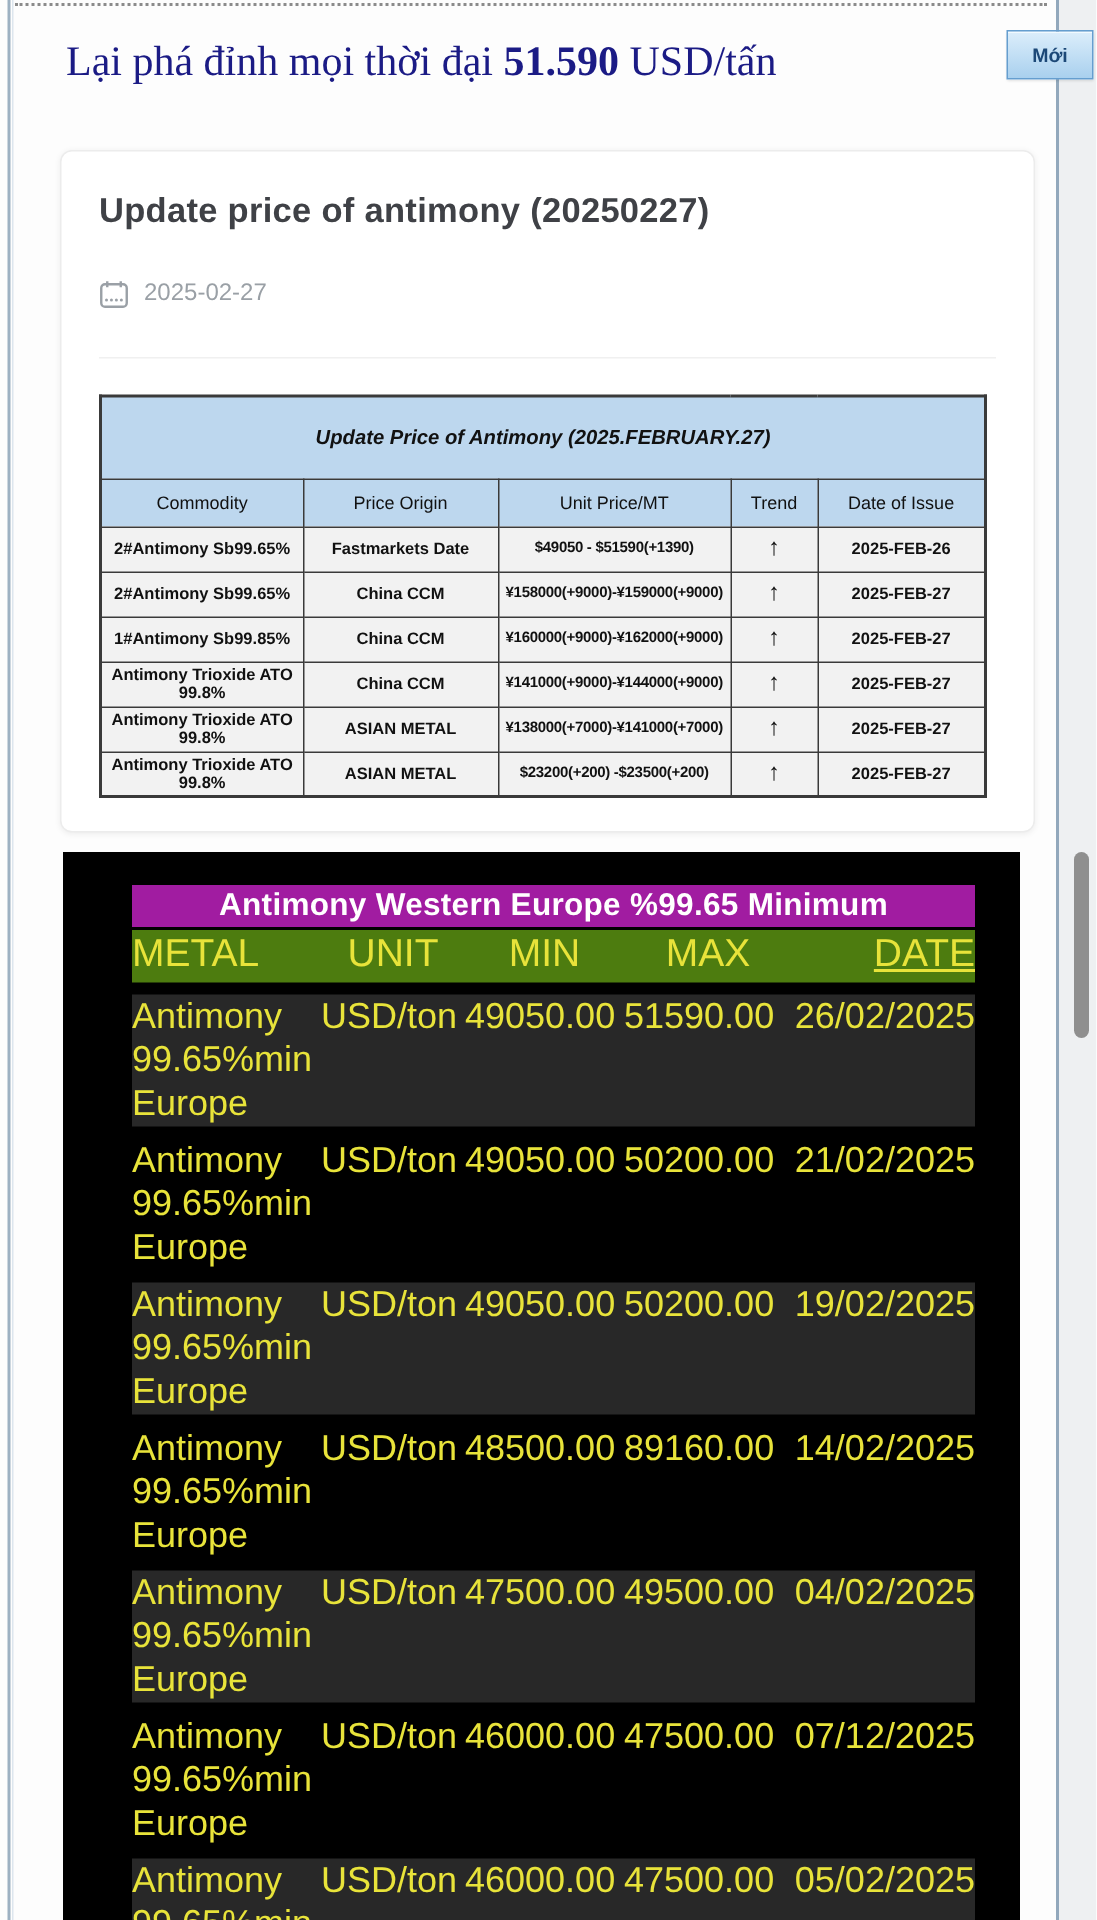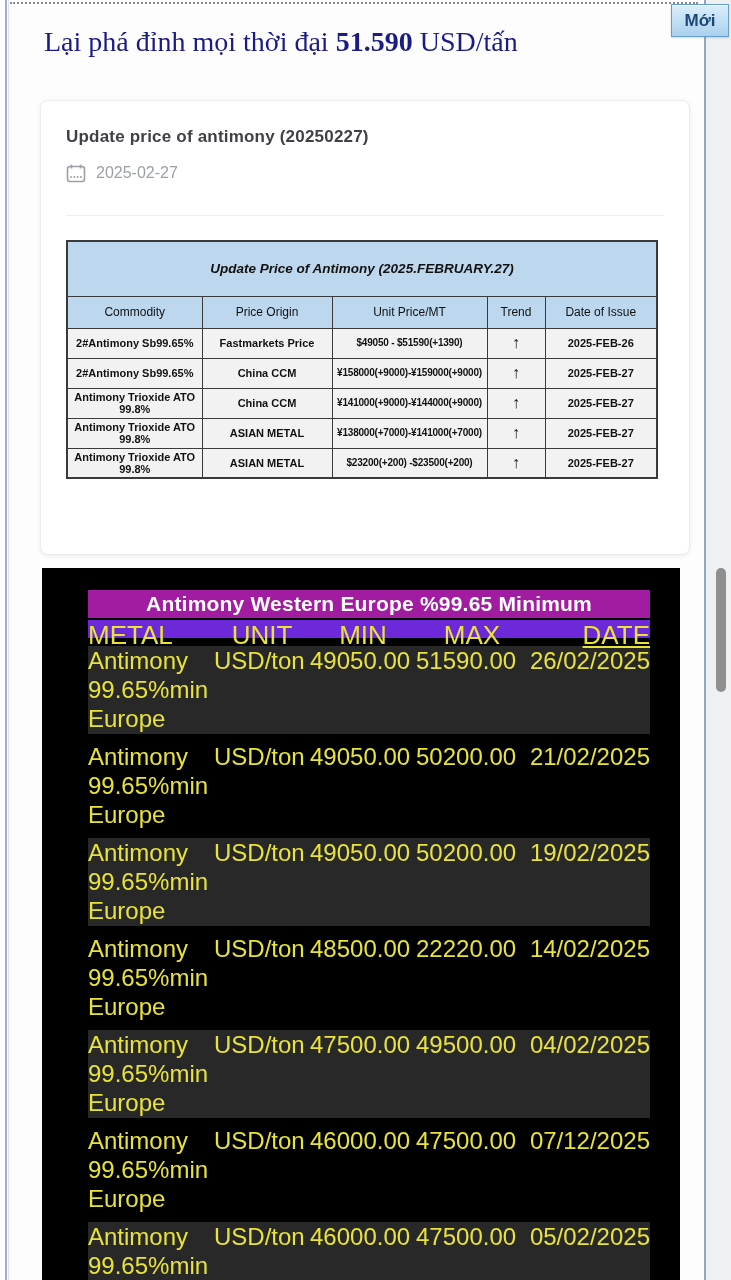--- a/index.html
+++ b/index.html
@@ -15,32 +15,32 @@
   .top-dotted { position:absolute; left:10px; top:2px; width:688px; border-top:2px dotted #8b8b8b; }
 
   
   .scroll-thumb { position:absolute; left:716px; top:568px; width:10px; height:124px;
                   background:#8f8f8f; border-radius:5px; }
 
   
   .page-title { position:absolute; left:44px; top:26px; width:620px;
                 font-family:"Liberation Serif", serif; font-size:28px; color:#1b1b85; }
   .page-title b { font-weight:bold; }
-  .new-badge { position:absolute; left:671px; top:4px; width:58px; height:33px; z-index:5;
+  .new-badge { position:absolute; left:671px; top:20px; width:58px; height:33px; z-index:5;
                background:linear-gradient(#dceefb,#a9d0ee); border:1px solid #659ecf;
-               border-radius:0; color:#1c4877; font-weight:bold; font-size:17px;
+               border-radius:0; color:#1c4877; font-weight:bold; font-size:13px;
                display:flex; align-items:center; justify-content:center;
                box-shadow:0 1px 2px rgba(0,0,0,.15), inset 0 1px 0 #f2faff; cursor:pointer; }
 
   
   .card { position:absolute; left:40px; top:100px; width:650px; height:455px;
           background:#ffffff; border:1px solid #ececec; border-radius:8px;
           box-shadow:0 1px 4px rgba(0,0,0,.07); padding:26px 25px; }
-  .card-title { font-size:17px; font-weight:bold; color:#3f4146; letter-spacing:.2px; }
-  .card-date { display:flex; align-items:center; gap:10px; margin-top:16px;
+  .card-title { font-size:23px; font-weight:bold; color:#3f4146; letter-spacing:.2px; }
+  .card-date { display:flex; align-items:center; gap:10px; margin-top:32px;
                color:#9aa0a6; font-size:16px; }
   .cal-icon { width:20px; height:20px; display:inline-block; }
   .card-divider { margin-top:32px; border-top:1px solid #f0f0f0; }
 
   
   .price-table { margin-top:24px; width:590px; border-collapse:collapse;
                  border:2px solid #3a3a3a; table-layout:fixed; }
   .price-table td, .price-table th { border:1px solid #3a3a3a; text-align:center;
                  vertical-align:middle; color:#111; }
   .pt-title { height:55px; background:#bdd7ee; font-size:13.5px; font-weight:bold;font-style:italic; }
@@ -52,22 +52,22 @@
   .col-trend{width:58px;} .col-date{width:112px;}
 
   
   .eu-section { position:absolute; left:42px; top:568px; width:638px; height:712px;
                 background:#000; overflow:hidden; }
   .eu-inner { margin:22px 30px 0 46px; width:562px; }
   .eu-banner { height:28px; background:#a11ca1; color:#ffffff; font-weight:bold;
                font-size:21px; display:flex; align-items:center; justify-content:center;
                letter-spacing:.2px; }
   .eu-grid { display:grid; grid-template-columns:126px 96px 106px 112px 1fr; }
-  .eu-head { margin-top:2px; background:#6d28d9; color:#e8e33a; font-size:26px;
-             height:18px; line-height:30px; }
+  .eu-head { margin-top:2px; background:#4d7c0f; color:#e8e33a; font-size:26px;
+             height:35px; line-height:30px; }
   .eu-head .c { text-align:center; } .eu-head .l { text-align:left; } .eu-head .r { text-align:right;text-decoration:underline; }
   .eu-row { margin-top:8px; color:#e8e33a; font-size:24px; line-height:29px;
             padding-bottom:1px; align-items:start; }
   .eu-row.dark { background:#282828; }
   .eu-row.black { background:#000000; }
   .eu-metal div { white-space:nowrap; }
   .eu-date { text-align:right; }
 </style>
 </head>
 <body>
@@ -120,29 +120,36 @@
           </tr>
       <tr class="pt-head">
         <td>Commodity</td>
         <td>Price Origin</td>
         <td>Unit Price/MT</td>
         <td>Trend</td>
         <td>Date of Issue</td>
       </tr>
       <tr class="pt-row">
         <td>2#Antimony  Sb99.65%</td>
-        <td>Fastmarkets Price</td>
+        <td>Fastmarkets Date</td>
         <td class="price">$49050 - $51590(+1390)</td>
         <td class="trend">↑</td>
         <td>2025-FEB-26</td>
       </tr>
       <tr class="pt-row">
         <td>2#Antimony  Sb99.65%</td>
         <td>China CCM</td>
         <td class="price">¥158000(+9000)-¥159000(+9000)</td>
+        <td class="trend">↑</td>
+        <td>2025-FEB-27</td>
+      </tr>
+      <tr class="pt-row">
+        <td>1#Antimony  Sb99.85%</td>
+        <td>China CCM</td>
+        <td class="price">¥160000(+9000)-¥162000(+9000)</td>
         <td class="trend">↑</td>
         <td>2025-FEB-27</td>
       </tr>
       <tr class="pt-row">
         <td>Antimony Trioxide ATO 99.8%</td>
         <td>China CCM</td>
         <td class="price">¥141000(+9000)-¥144000(+9000)</td>
         <td class="trend">↑</td>
         <td>2025-FEB-27</td>
       </tr>
@@ -213,21 +220,21 @@
       </div>
 
       <div class="eu-grid eu-row black">
         <div class="eu-metal">
           <div>Antimony</div>
           <div>99.65%min</div>
           <div>Europe</div>
         </div>
         <div>USD/ton</div>
         <div>48500.00</div>
-        <div>22220.00</div>
+        <div>89160.00</div>
         <div class="eu-date">14/02/2025</div>
       </div>
 
       <div class="eu-grid eu-row dark">
         <div class="eu-metal">
           <div>Antimony</div>
           <div>99.65%min</div>
           <div>Europe</div>
         </div>
         <div>USD/ton</div>

